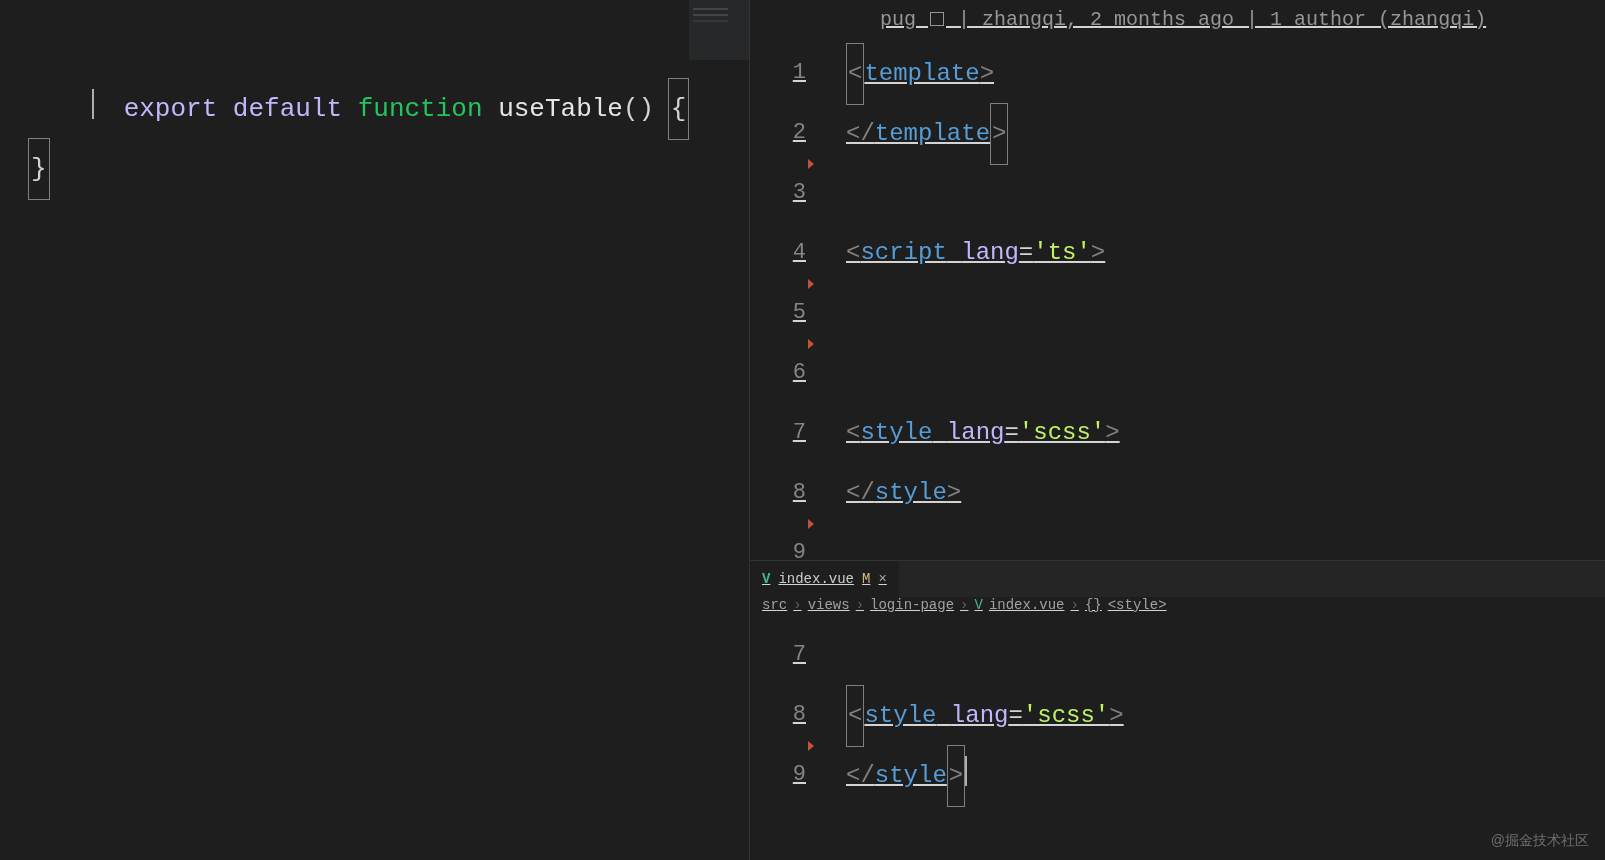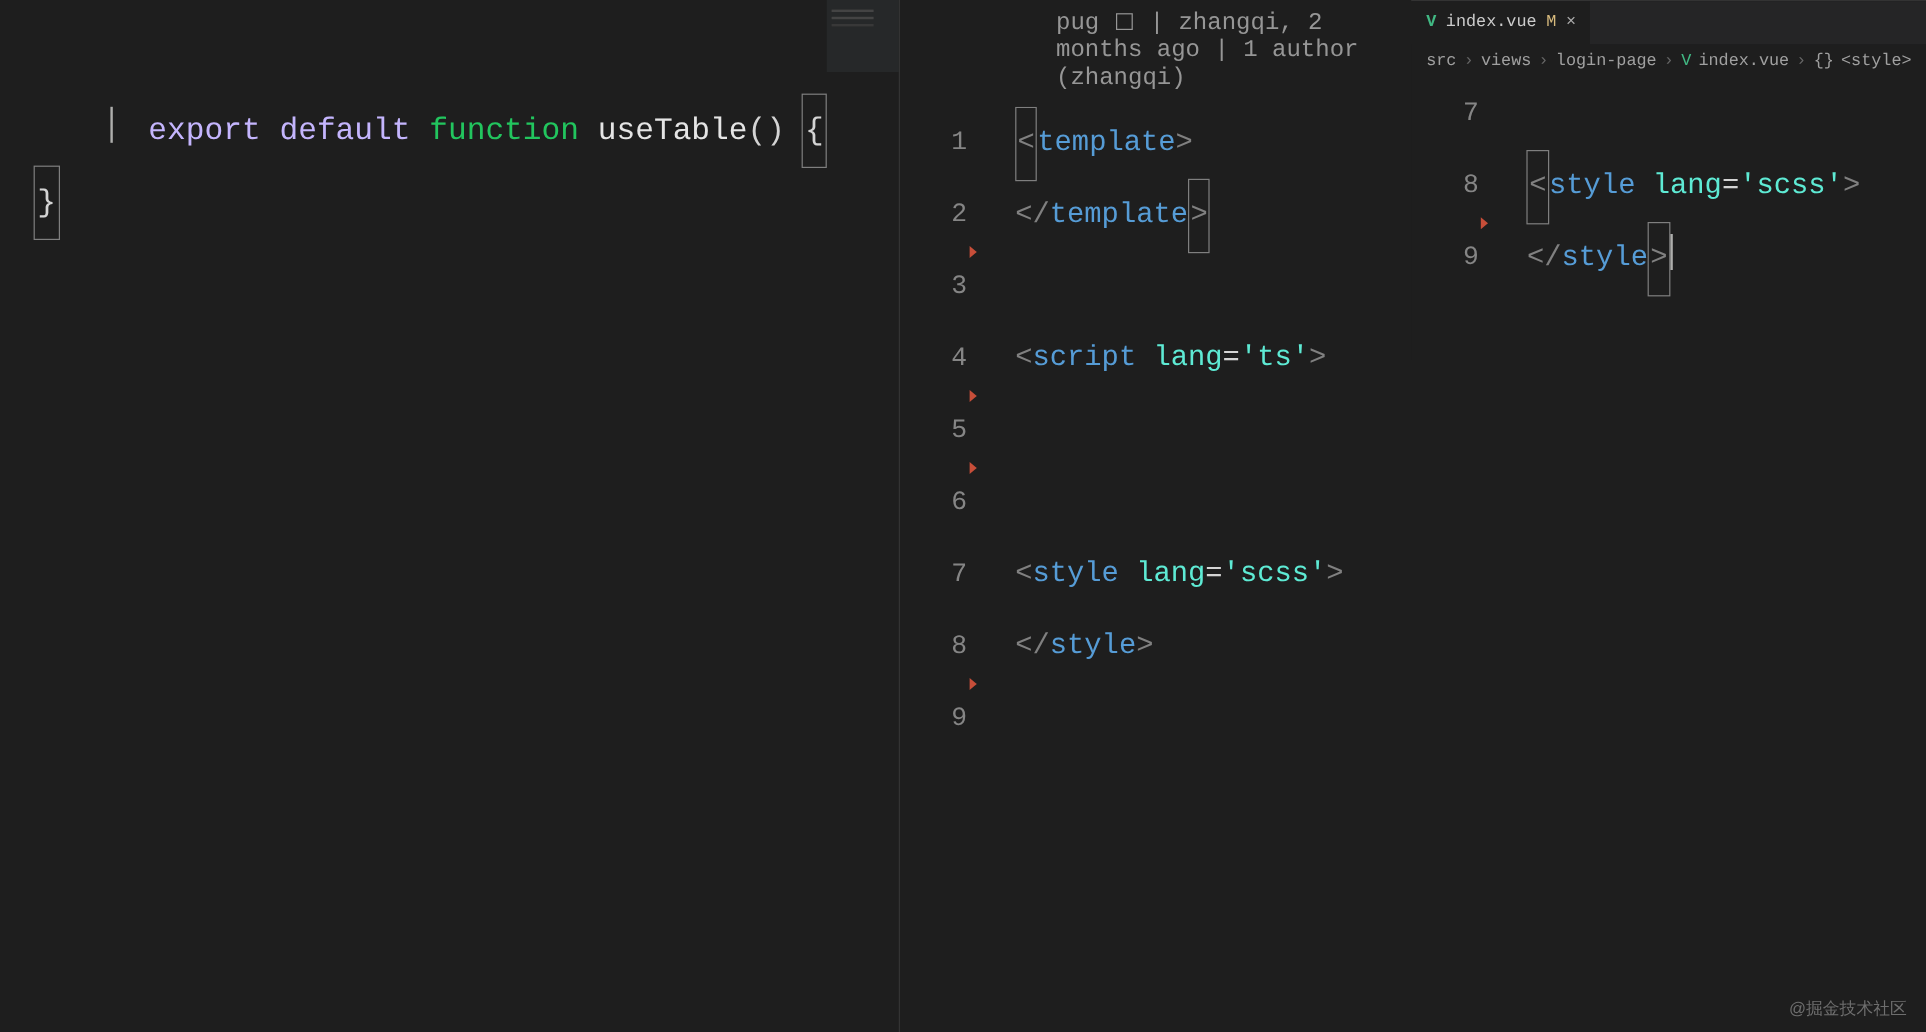--- a/index.html
+++ b/index.html
@@ -16,22 +16,23 @@
     width: 750px;
     height: 100%;
     position: relative;
     background: #1e1e1e;
     border-right: 1px solid #333;
   }
   .pane-right {
     flex: 1;
     height: 100%;
     display: flex;
-    flex-direction: row;
-    background: #1e1e1e;
+    flex-direction: column;
+    background: #1e1e1e;
+    text-decoration: underline;
   }
   .editor-top {
     flex: 1;
     min-height: 0;
     display: flex;
     flex-direction: column;
     overflow: hidden;
   }
   .editor-bottom {
     height: 300px;
@@ -76,22 +77,22 @@
     font-size: 26px;
     line-height: 60px;
   }
   .left-code .row { height: 60px; white-space: pre; position: relative; }
   .t-keyword { color: #c4b5fd; }
   .t-kw2 { color: #22c55e; }
   .t-fn { color: #e5e5e5; }
   .t-punc { color: #d4d4d4; }
   .t-tag { color: #569cd6; }
   .t-brack { color: #808080; }
-  .t-attr { color: #5eead4; }
-  .t-str { color: #5eead4; }
+  .t-attr { color: #c4b5fd; }
+  .t-str { color: #bef264; }
   .cursor {
     display: inline-block;
     width: 2px;
     height: 30px;
     background: #aeafad;
     vertical-align: -4px;
   }
   .hl-box {
     display: inline-block;
     border: 1px solid #7f7f7f;
@@ -130,21 +131,20 @@
     gap: 8px;
     padding: 0 12px;
     color: #cccccc;
   }
   .tab .vue-icon { color: #41b883; font-weight: bold; }
   .tab .status { color: #d7ba7d; }
   .tab .close { color: #aaa; cursor: pointer; }
   .breadcrumb {
     height: 28px;
     display: flex;
-    align-items: center;
     gap: 6px;
     padding: 0 12px;
     font-size: 14px;
     color: #a0a0a0;
     background: #1e1e1e;
   }
   .breadcrumb .sep { color: #666; }
   .breadcrumb .vue-icon { color: #41b883; }
   .breadcrumb .sym { color: #a0a0a0; }
   .gutter-tri {

